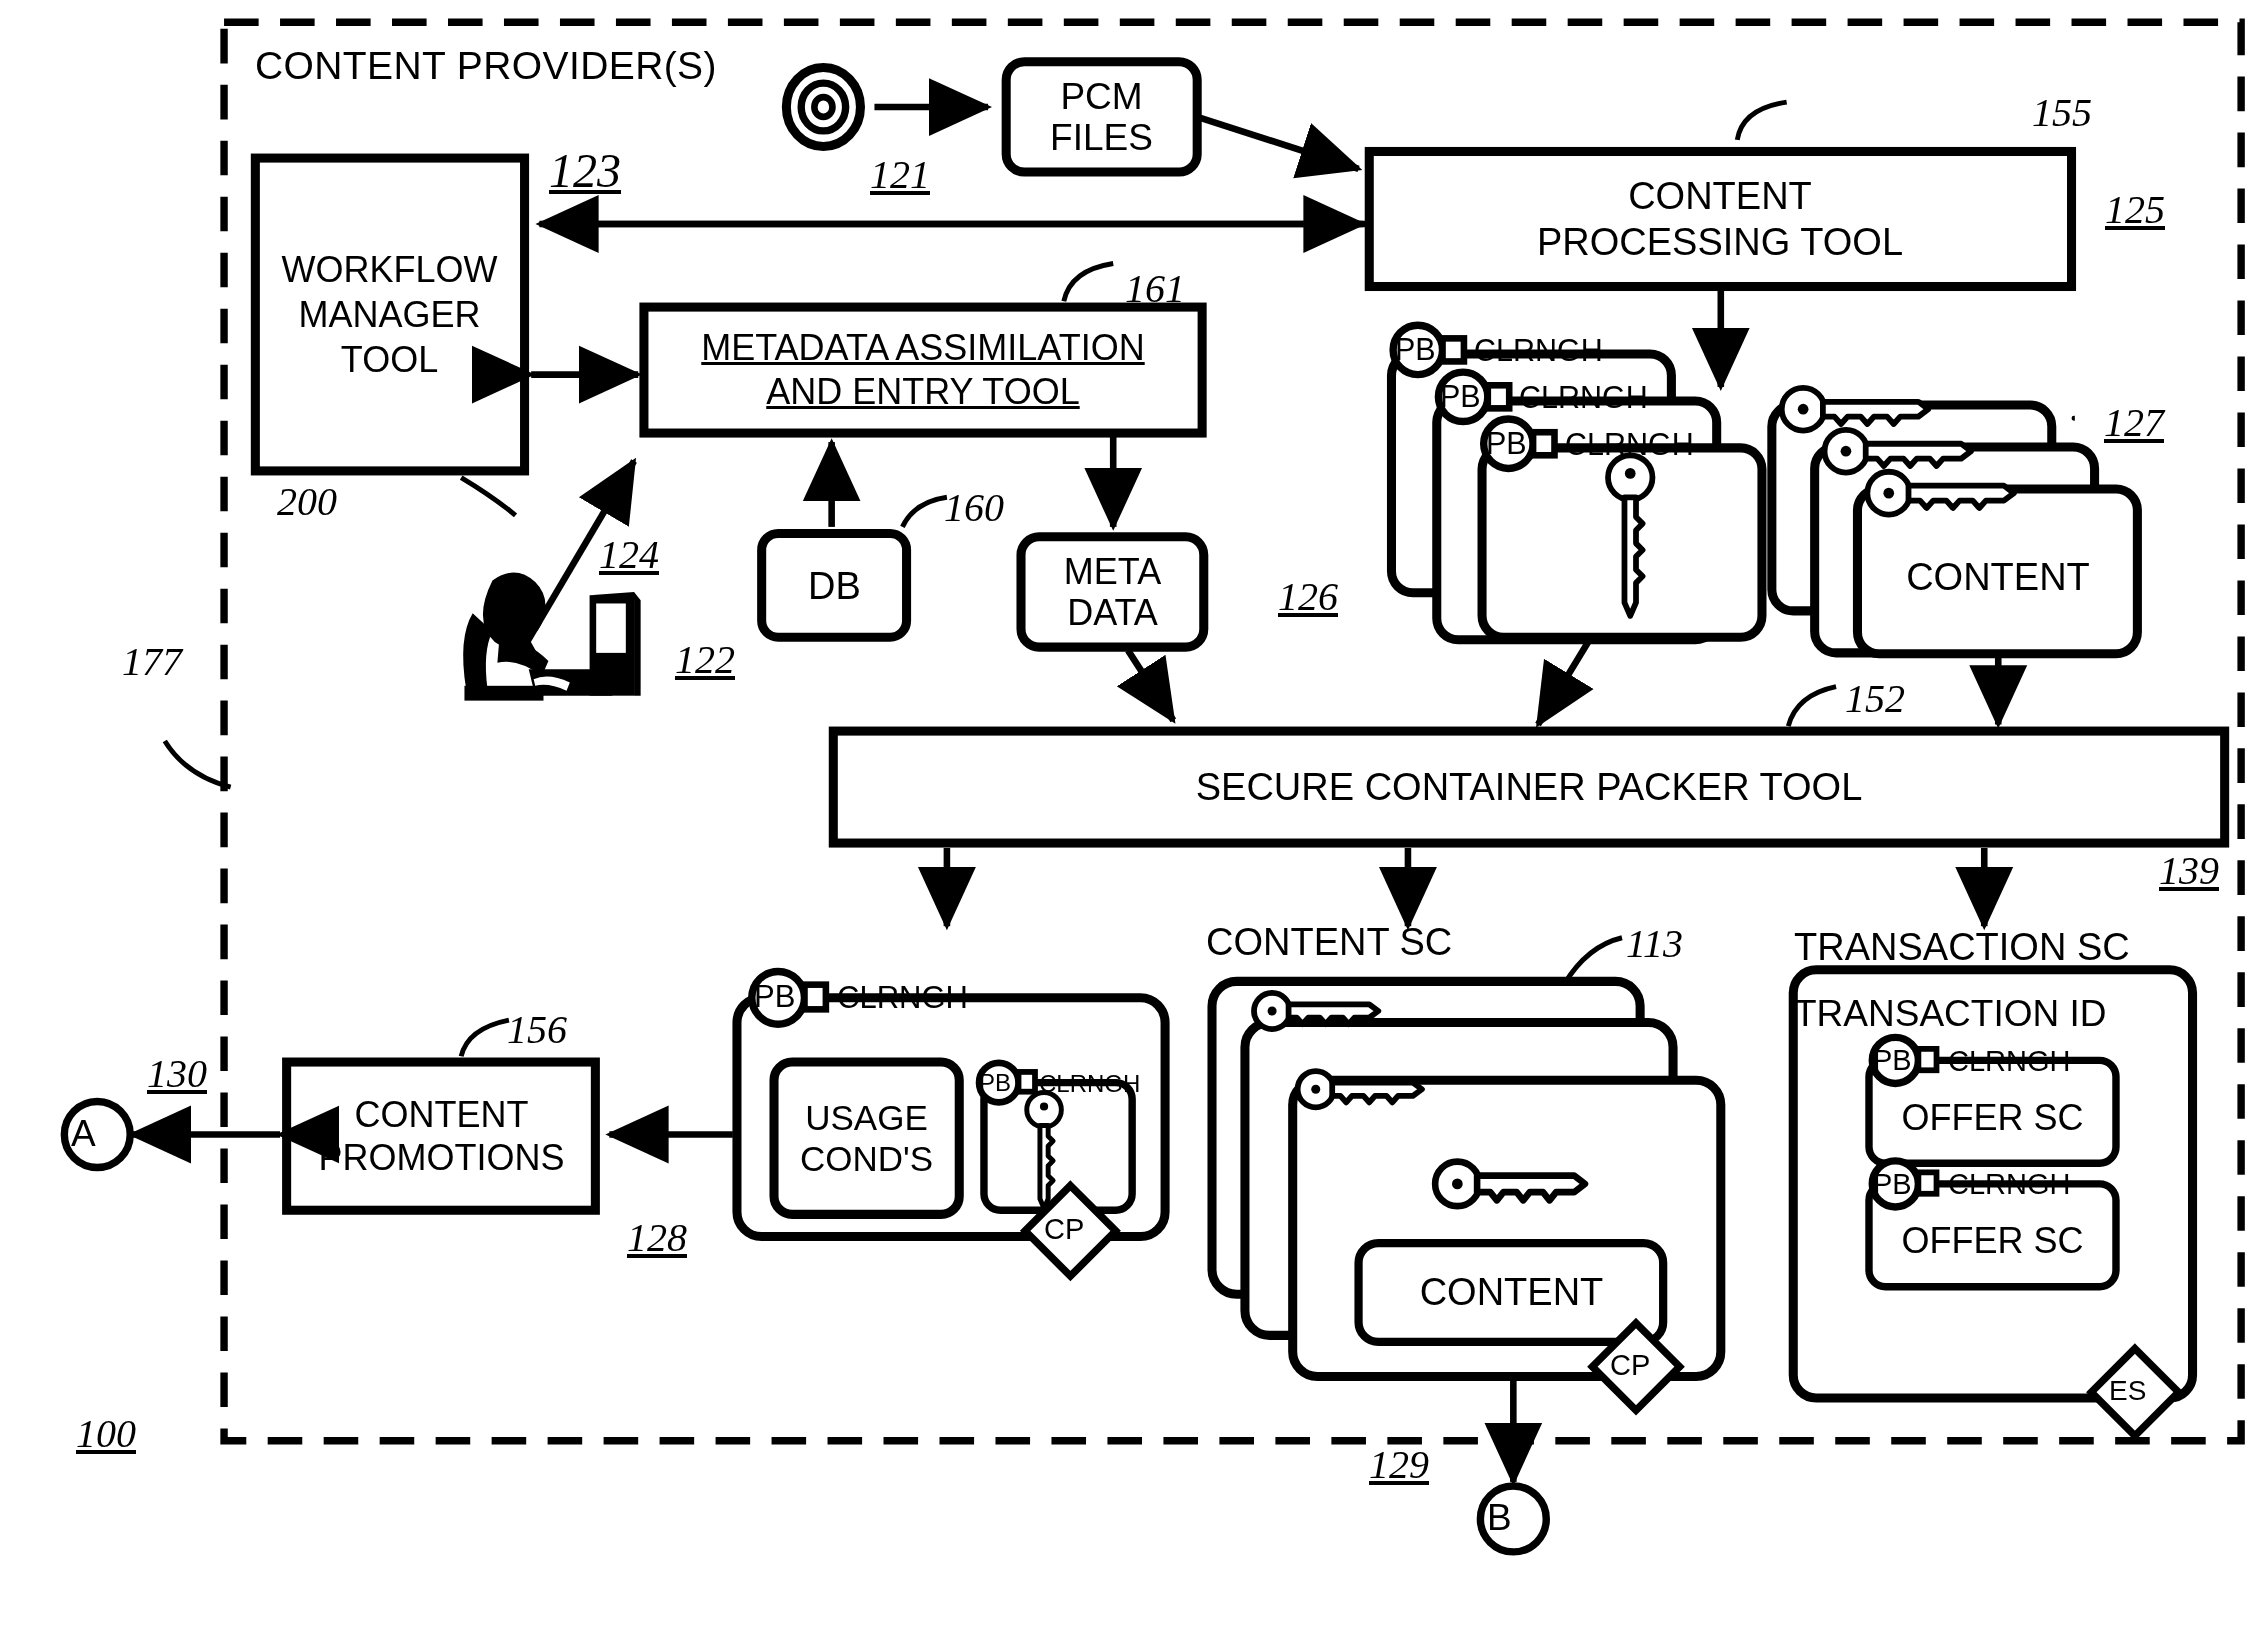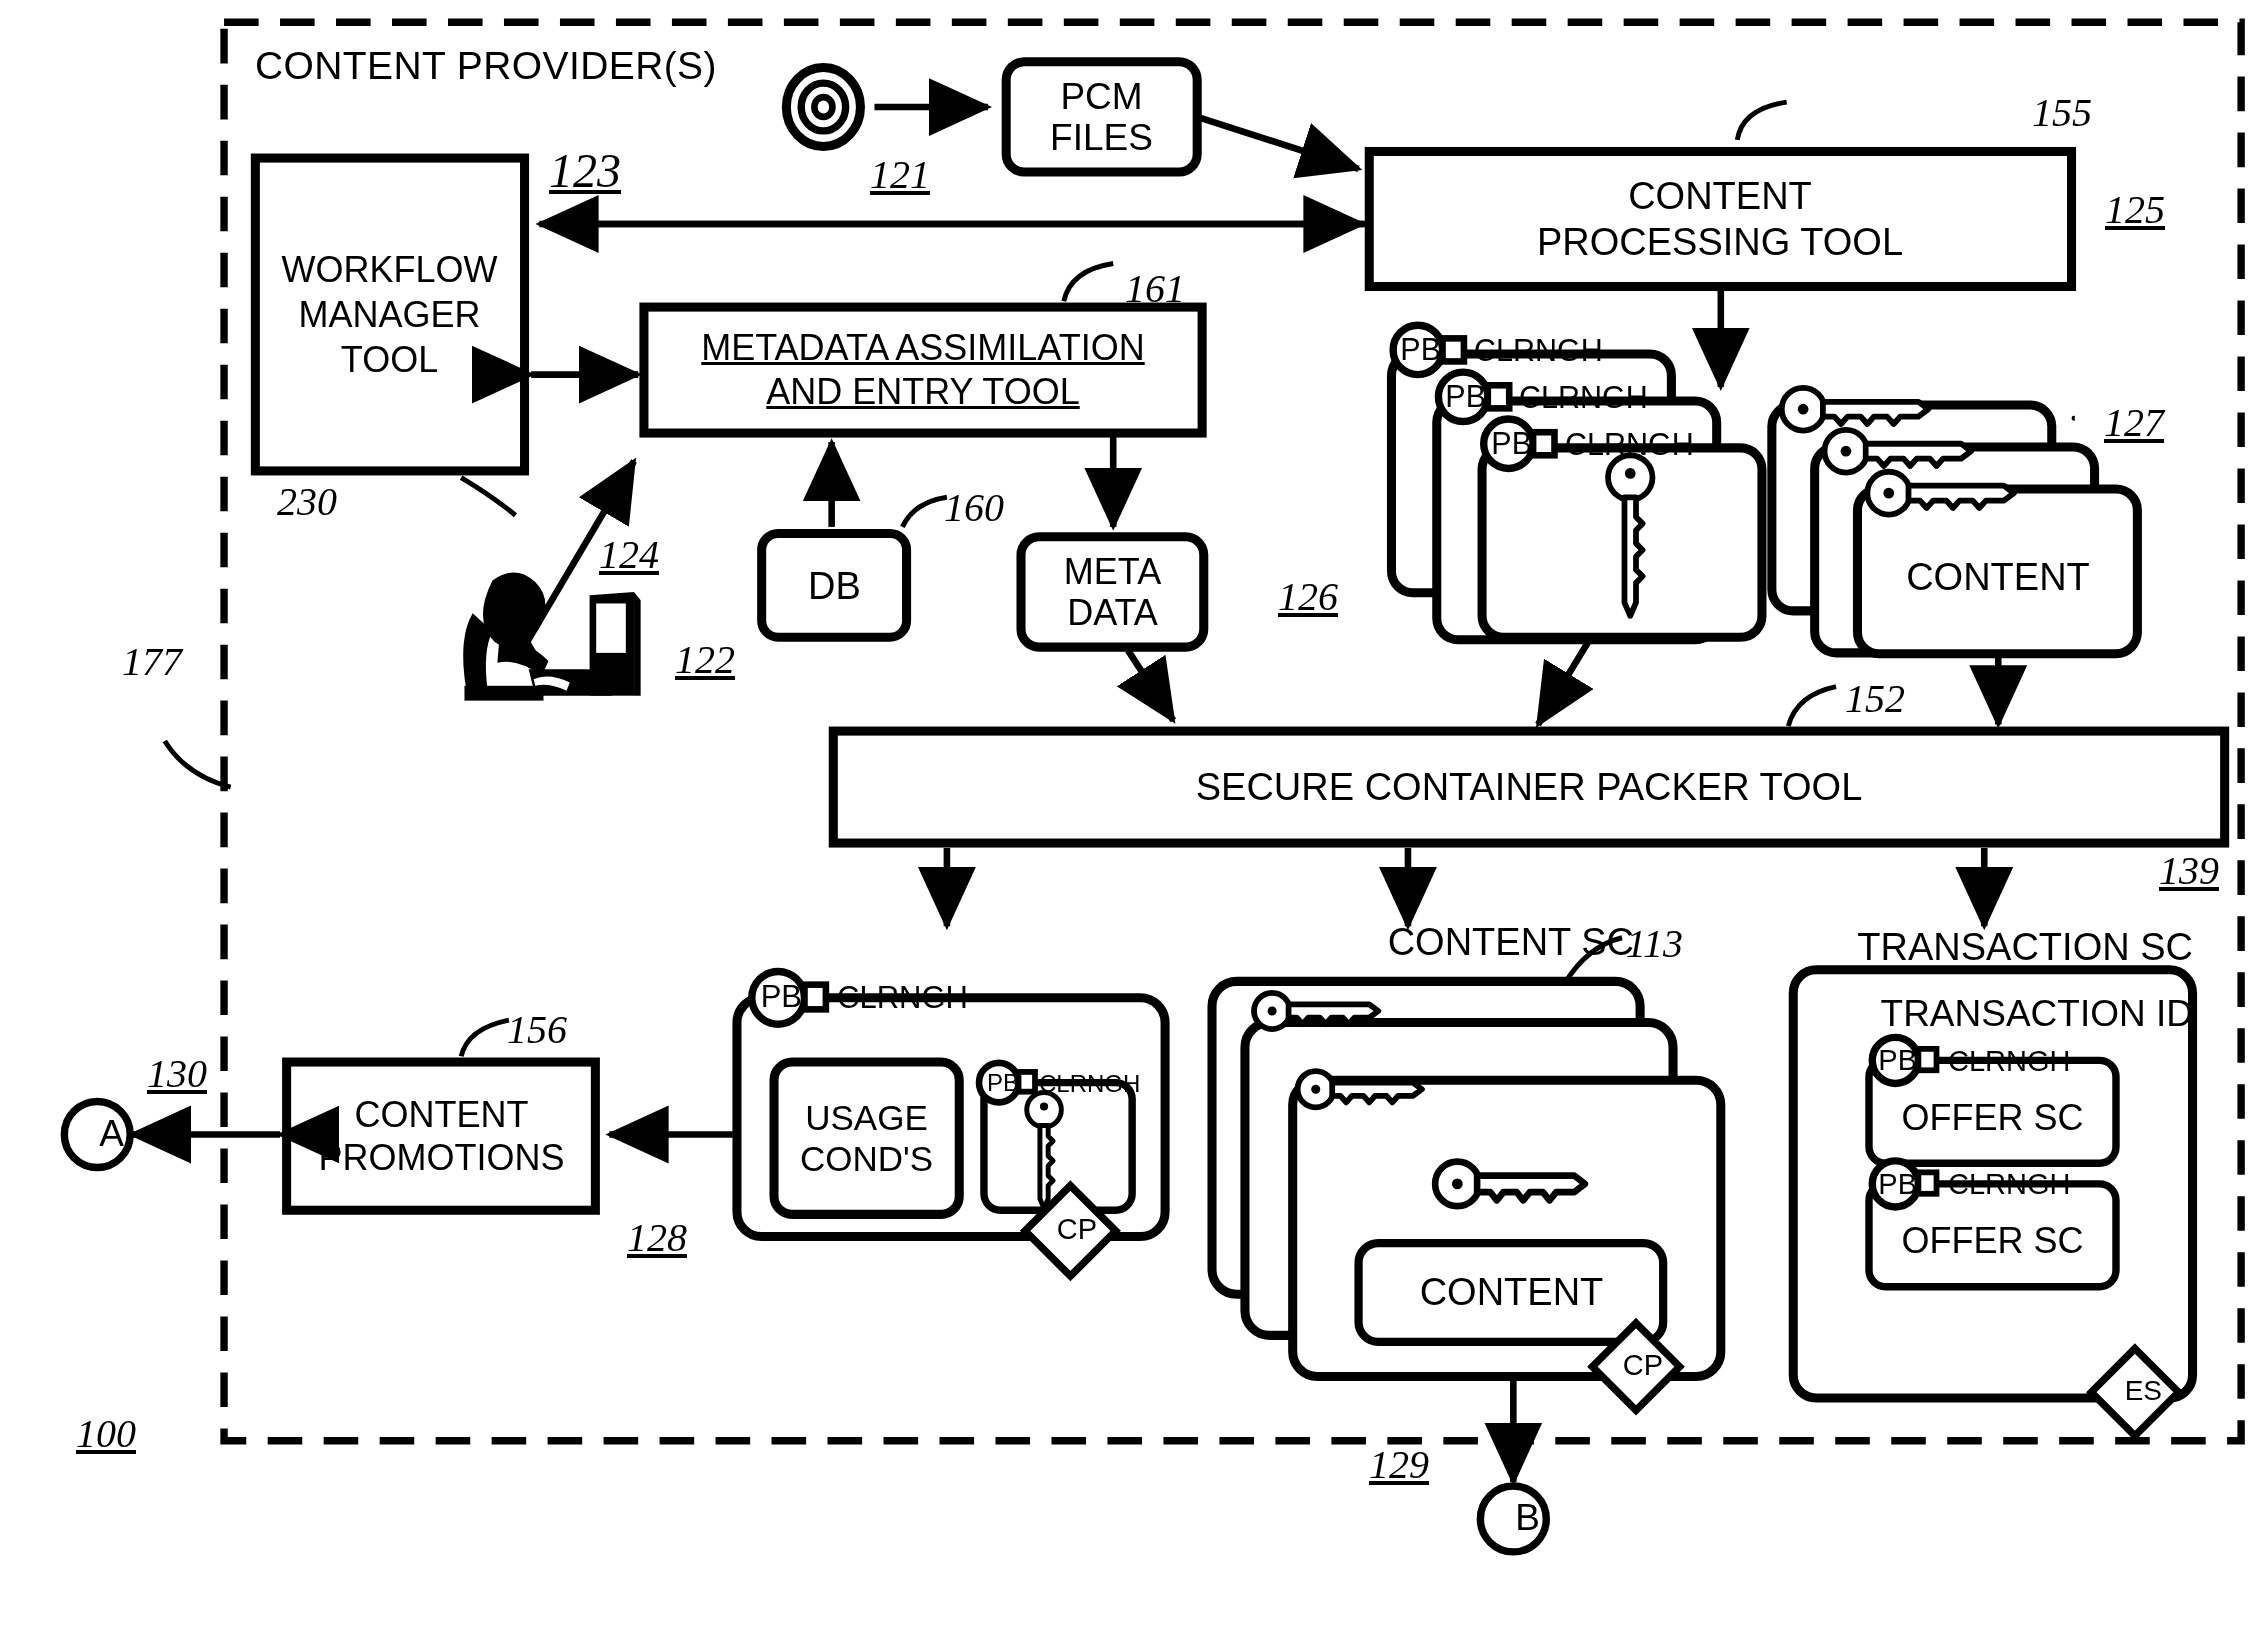--- a/index.html
+++ b/index.html
@@ -1,20 +1,20 @@
 <!DOCTYPE html>
 <html style="font-size:13px"><head>
 <meta charset="utf-8">
 <style>
   html,body{margin:0;padding:0;background:#fff;}
   body{font-family:"Liberation Sans", sans-serif;}
   #stage{position:relative;width:2261px;height:1626px;background:#fff;overflow:hidden;}
   svg#fig{position:absolute;left:0;top:0;width:2261px;height:1626px;}
   .lbl{position:absolute;font-family:"Liberation Sans",sans-serif;color:#000;
-       text-align:right;line-height:1.12;white-space:pre;}
+       text-align:left;line-height:1.12;white-space:pre;}
   .ref{position:absolute;font-family:"Liberation Serif",serif;font-style:italic;
        font-weight:400;color:#000;white-space:nowrap;}
   .ref.u{text-decoration:underline;text-underline-offset:3.3px;}
   .boxlbl{position:absolute;display:flex;align-items:center;justify-content:center;
           text-align:center;color:#000;}
 </style>
 </head>
 <body>
 
 <div id="stage">
@@ -298,21 +298,21 @@
 PROMOTIONS</span>
 </div>
 <div class="lbl" style="left:71px;top:1113px;width:53px;font-size:37px;">A</div>
 <div class="lbl" style="left:1487px;top:1497px;width:53px;font-size:37px;">B</div>
 
 <div class="ref u" style="left:549px;top:143px;font-size:48px;">123</div>
 <div class="ref u" style="left:870px;top:151px;font-size:40px;">121</div>
 <div class="ref" style="left:2032px;top:89px;font-size:40px;">155</div>
 <div class="ref u" style="left:2105px;top:186px;font-size:40px;">125</div>
 <div class="ref" style="left:1125px;top:265px;font-size:40px;">161</div>
-<div class="ref" style="left:277px;top:478px;font-size:40px;">230</div>
+<div class="ref" style="left:277px;top:478px;font-size:40px;">200</div>
 <div class="ref" style="left:944px;top:484px;font-size:40px;">160</div>
 <div class="ref u" style="left:599px;top:531px;font-size:40px;">124</div>
 <div class="ref u" style="left:675px;top:636px;font-size:40px;">122</div>
 <div class="ref u" style="left:1278px;top:573px;font-size:40px;">126</div>
 <div class="ref u" style="left:2104px;top:399px;font-size:40px;">127</div>
 <div class="ref" style="left:1845px;top:675px;font-size:40px;">152</div>
 <div class="ref u" style="left:2159px;top:847px;font-size:40px;">139</div>
 <div class="ref" style="left:1626px;top:920px;font-size:40px;">113</div>
 <div class="ref" style="left:507px;top:1006px;font-size:40px;">156</div>
 <div class="ref u" style="left:147px;top:1050px;font-size:40px;">130</div>

